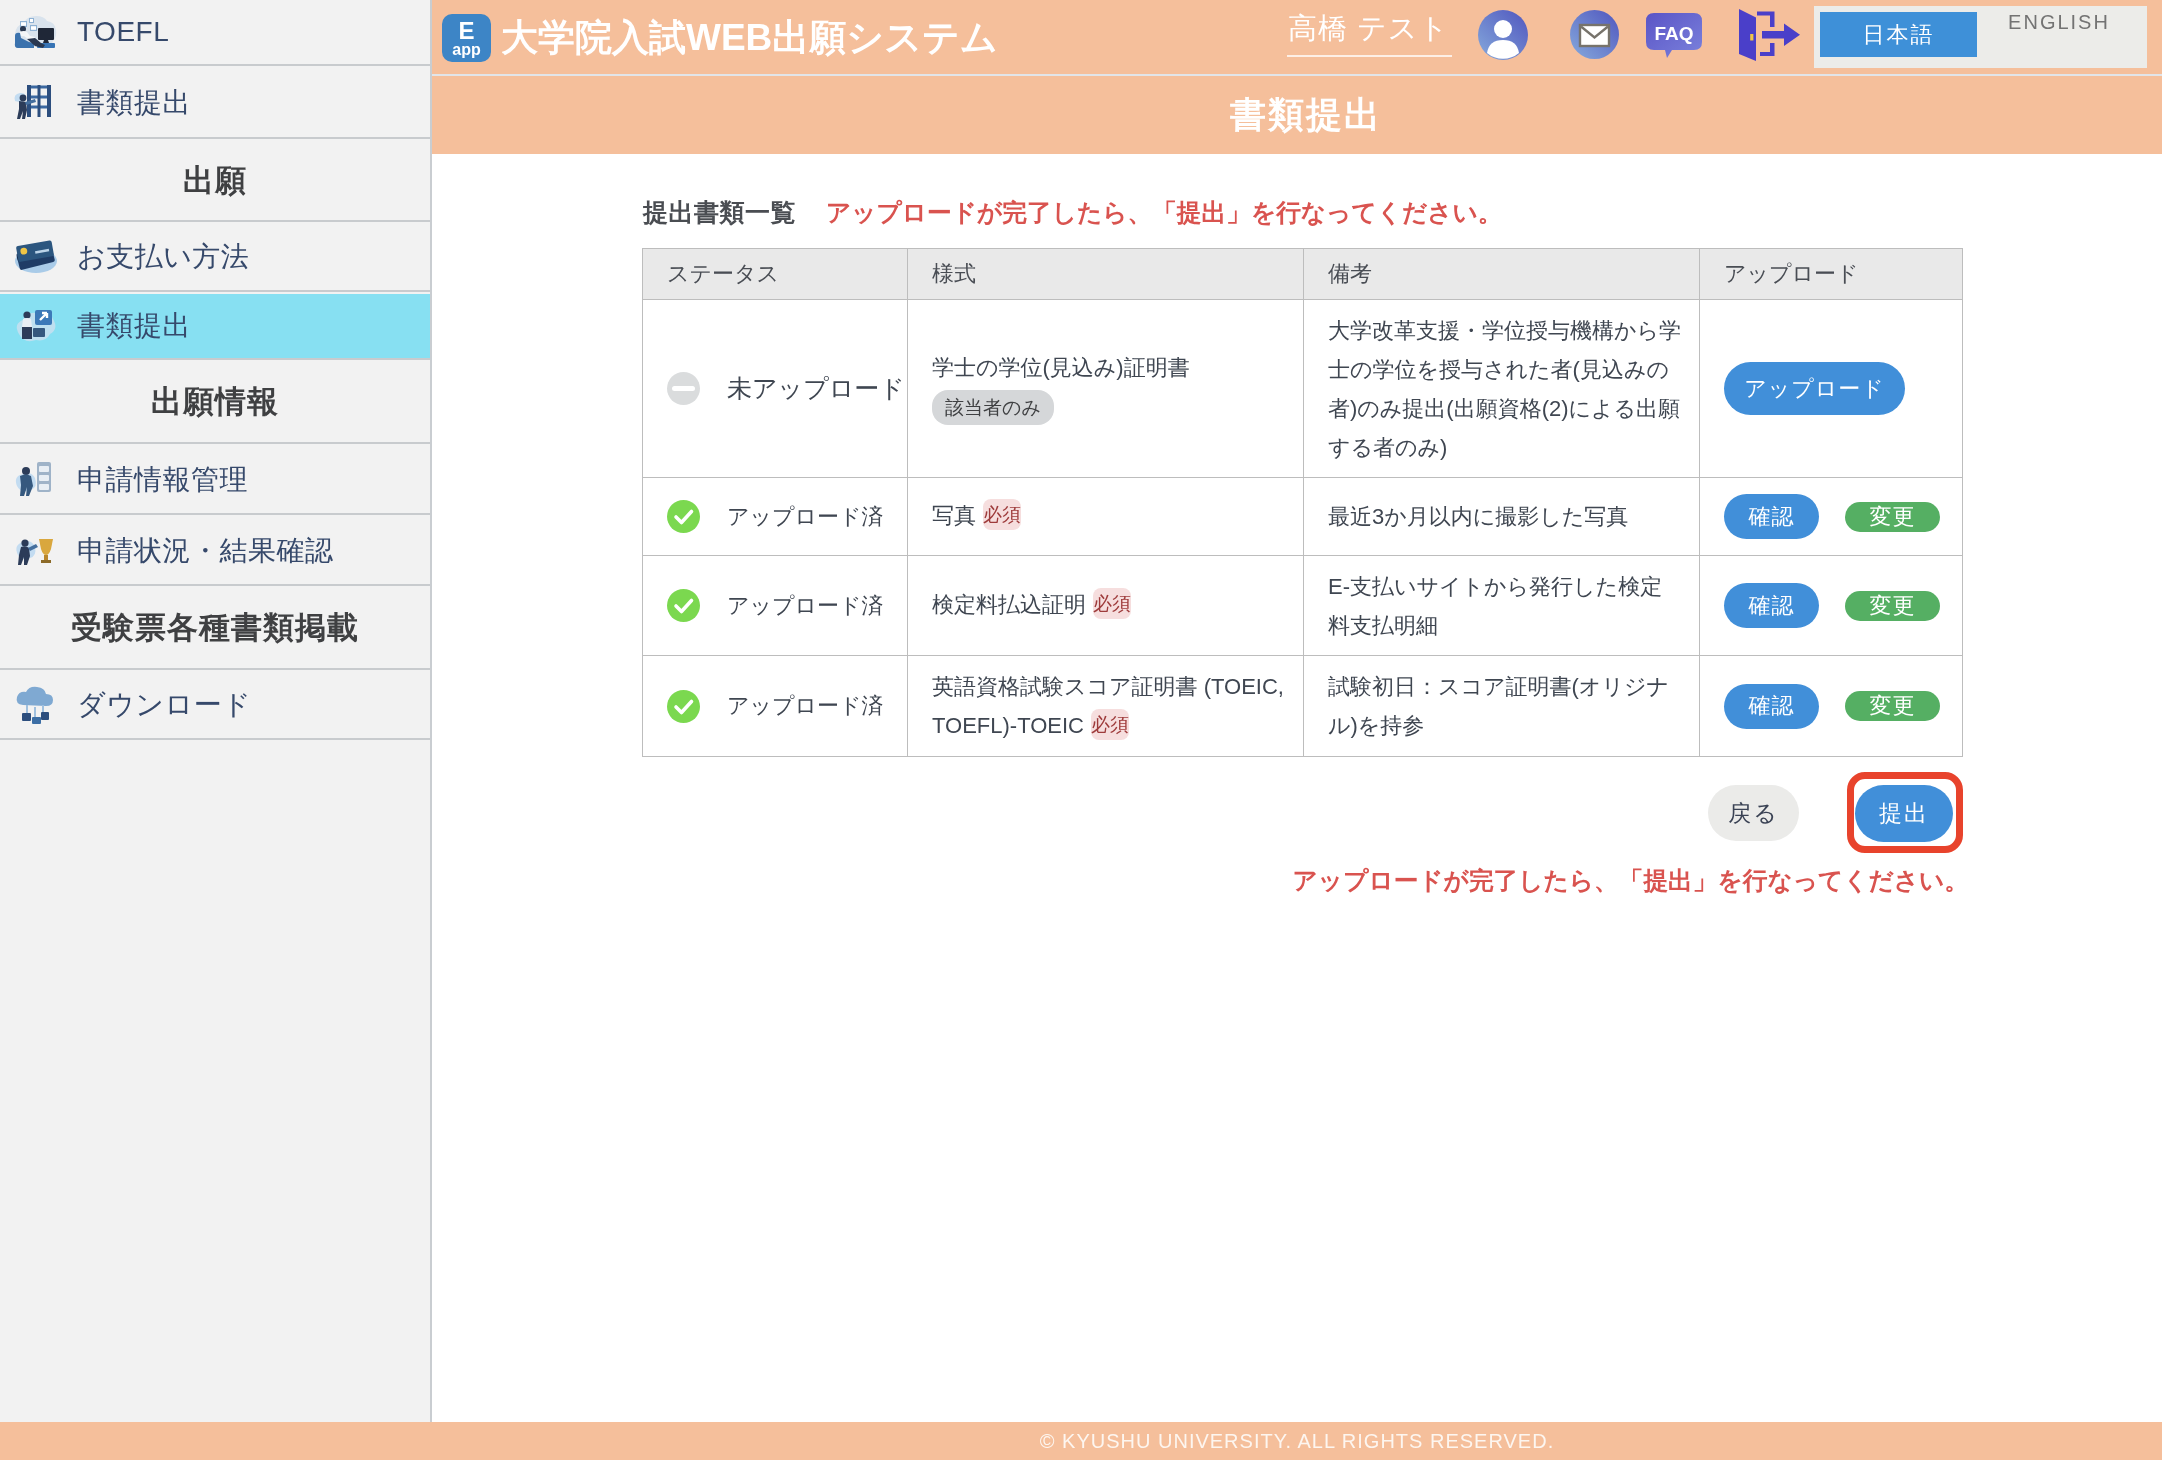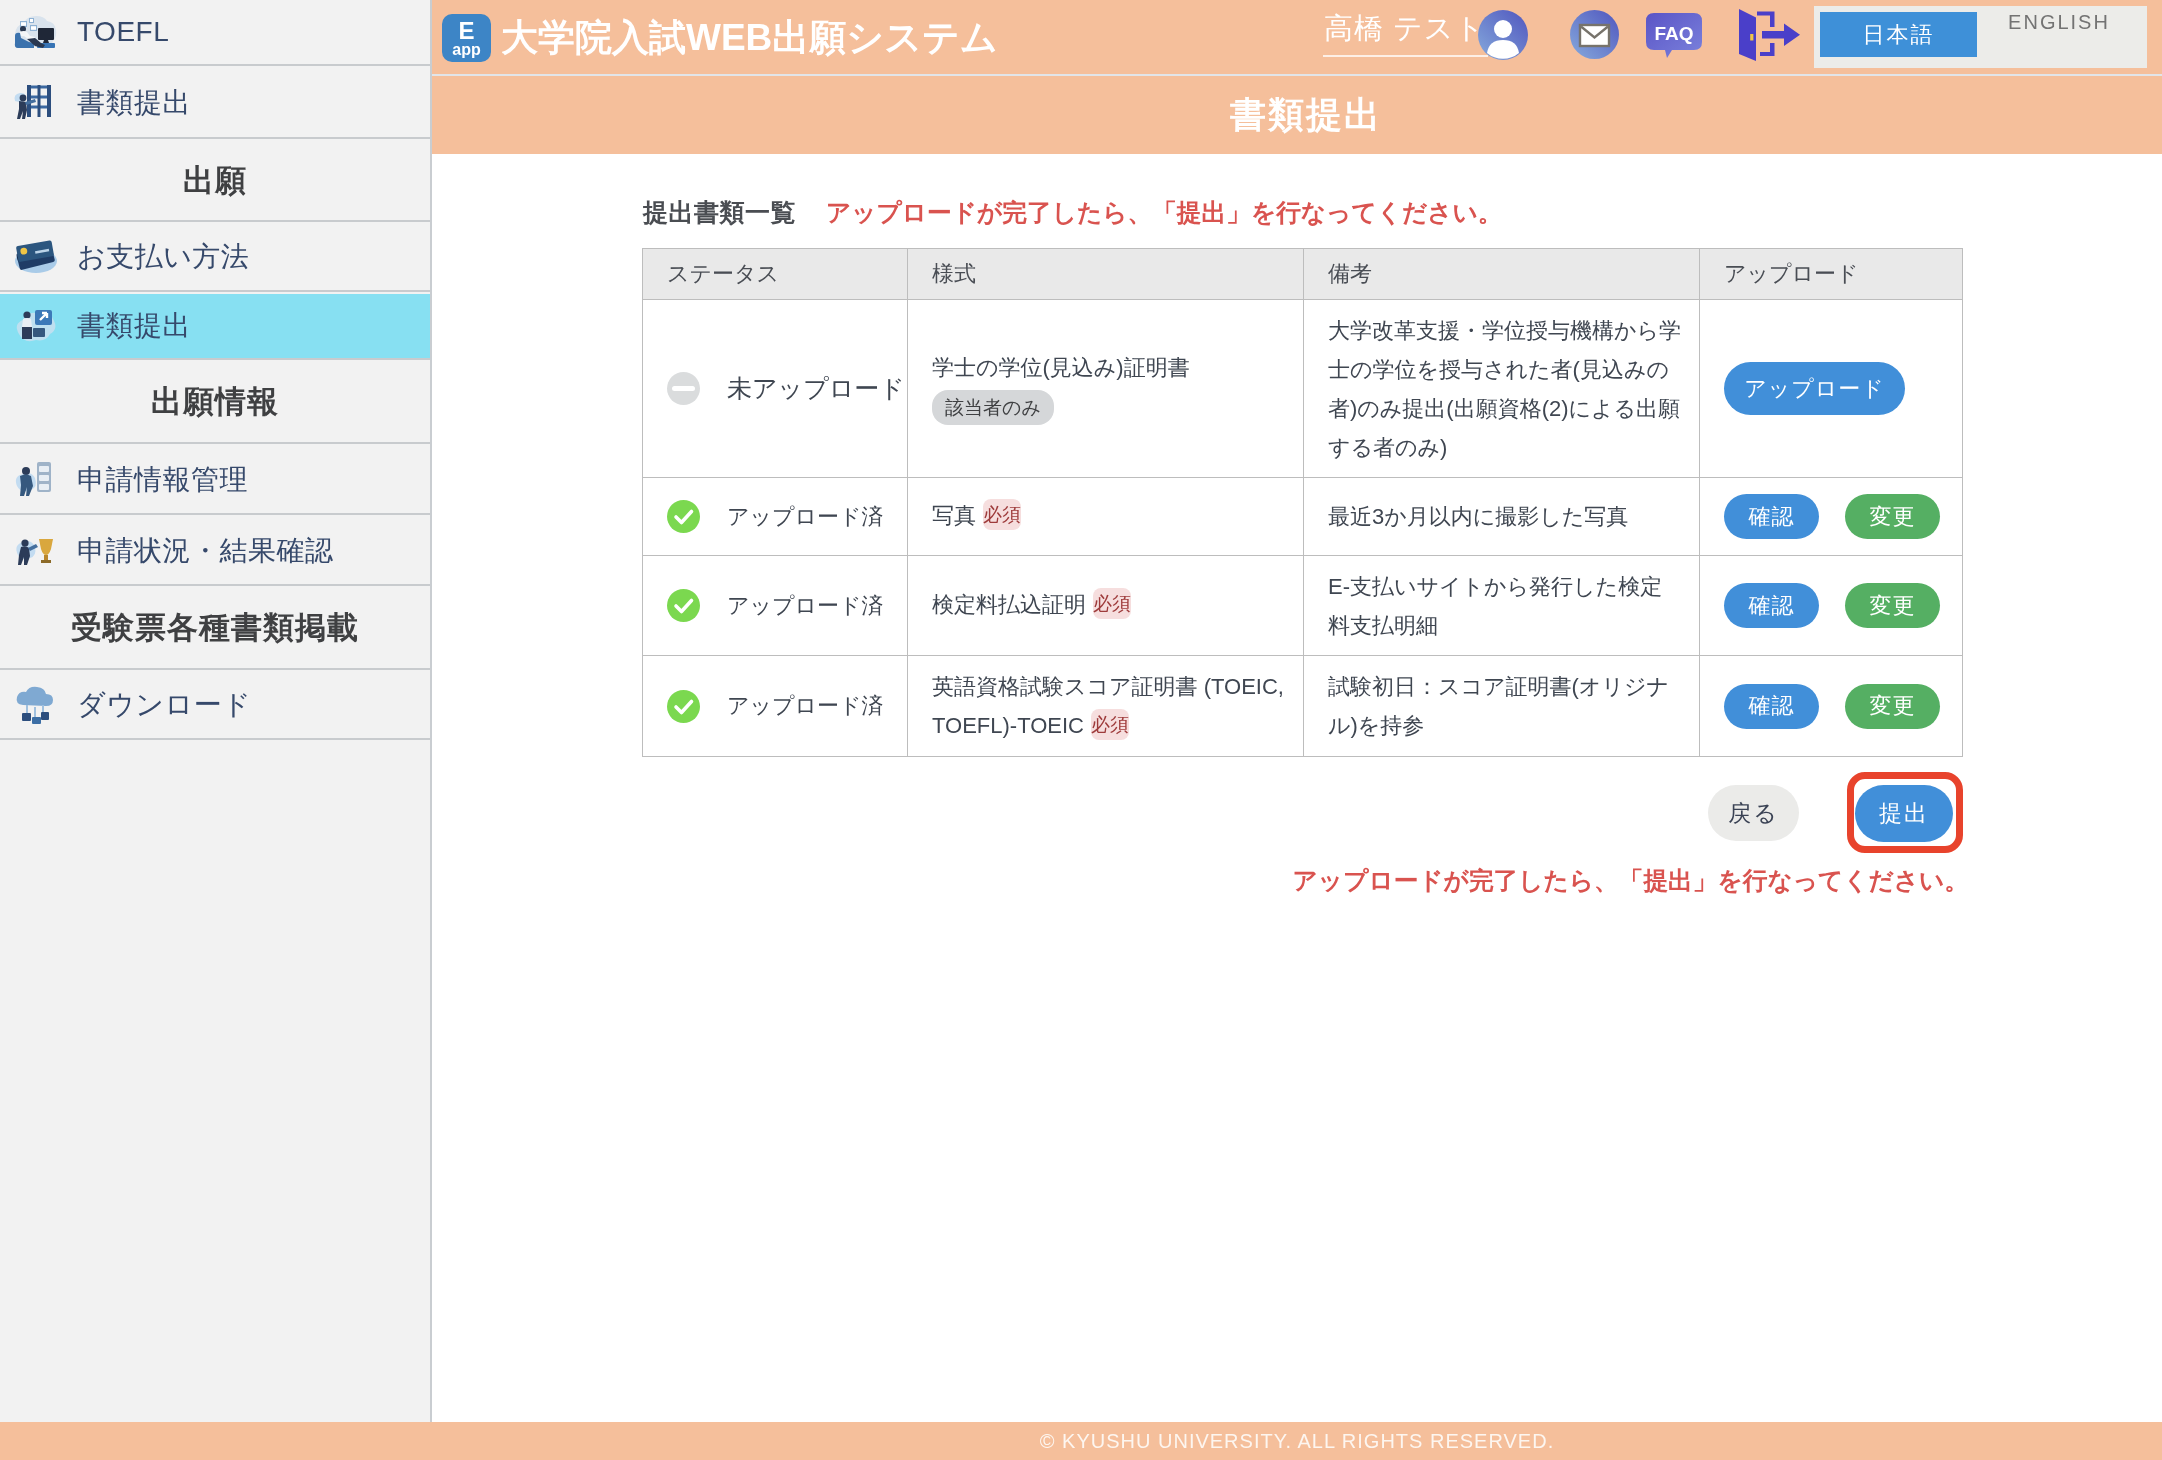--- a/index.html
+++ b/index.html
@@ -18,21 +18,21 @@
     font-size:31px; font-weight:bold; color:#3F4042; letter-spacing:1px; }
   
   #hdr { position:absolute; left:432px; top:0; width:1730px; height:74px; background:#F5BF9B; }
   #hdrline { position:absolute; left:432px; top:74px; width:1730px; height:2px; background:#E2E5E9; }
   #subhdr { position:absolute; left:432px; top:76px; width:1730px; height:78px; background:#F5BF9B;
     display:flex; align-items:center; justify-content:center; padding-left:18px;
     color:#fff; font-size:36px; font-weight:bold; letter-spacing:2px; }
   #title { position:absolute; left:501px; top:14px; color:#fff; font-size:37px; font-weight:bold;
     line-height:47px; white-space:nowrap; }
   #uname { position:absolute; left:1287px; top:14px; color:#fff; font-size:29px; line-height:29px;
-    white-space:nowrap; padding:0 3px 12px 1px; border-bottom:2px solid rgba(255,255,255,.75); letter-spacing:1px;margin-left:36px;}
+    white-space:nowrap; padding:0 3px 12px 1px; border-bottom:2px solid rgba(255,255,255,.75); letter-spacing:1px;}
   #langbox { position:absolute; left:1814px; top:6px; width:333px; height:62px; background:#ECECE9; }
   #langja { position:absolute; left:1820px; top:12px; width:157px; height:45px; background:#3E90D8;
     border-radius:0; color:#fff; font-size:22px; display:flex; align-items:center; justify-content:center; letter-spacing:2px;}
   #langen { position:absolute; left:1977px; top:0; width:164px; height:45px;
     color:#737373; font-size:20px; display:flex; align-items:center; justify-content:center; letter-spacing:2px;}
   
   #footer { position:absolute; left:0; top:1422px; width:2162px; height:38px; background:#F5BF9B; }
   #footer div { position:absolute; left:432px; width:1730px; height:38px; display:flex;
     align-items:center; justify-content:center; color:#FDF6F0; font-size:20px; letter-spacing:1px;}
   
@@ -49,21 +49,21 @@
   .bko { line-height:39px; }
   .badge-g { display:inline-block; background:#D5D7D9; color:#3F4042; font-size:19px;
     border-radius:16px; padding:8px 13px; line-height:1; }
   .badge-r { display:inline-block; background:#F6DEDE; color:#9E3B3B; font-size:19px;
     border-radius:8px; padding:6px 0; line-height:1; margin-left:7px; position:relative; top:-2px;}
   .btn-b { display:inline-flex; align-items:center; justify-content:center; background:#418FD9;
     color:#fff; border-radius:28px; font-size:22px; letter-spacing:1px;}
   .btn-up { width:181px; height:53px; }
   .btn-sm { width:95px; height:45px; }
   .btn-g { display:inline-flex; align-items:center; justify-content:center; background:#55AF63;
-    color:#fff; border-radius:28px; font-size:22px; width:95px; height:45px; letter-spacing:1px; margin-left:26px;}
+    color:#fff; border-radius:28px; font-size:22px; width:95px; height:30px; letter-spacing:1px; margin-left:26px;}
   .upcell { padding:0 0 0 24px; }
   #btnback { position:absolute; left:1708px; top:785px; width:91px; height:56px; background:#EBEBE9;
     border-radius:28px; color:#3A4254; font-size:23px; display:flex; align-items:center; justify-content:center; letter-spacing:2px;}
   #redbox { position:absolute; left:1847px; top:772px; width:116px; height:81px;
     border:7px solid #E8432C; border-radius:18px; }
   #btnsubmit { position:absolute; left:1855px; top:785px; width:98px; height:57px; background:#418FD9;
     border-radius:29px; color:#fff; font-size:23px; display:flex; align-items:center; justify-content:center; letter-spacing:2px;}
   #redbottom { position:absolute; right:193px; top:864px; font-size:24.7px; font-weight:bold; color:#D9534F; letter-spacing:0px; white-space:nowrap;}
 </style>
 </head>

